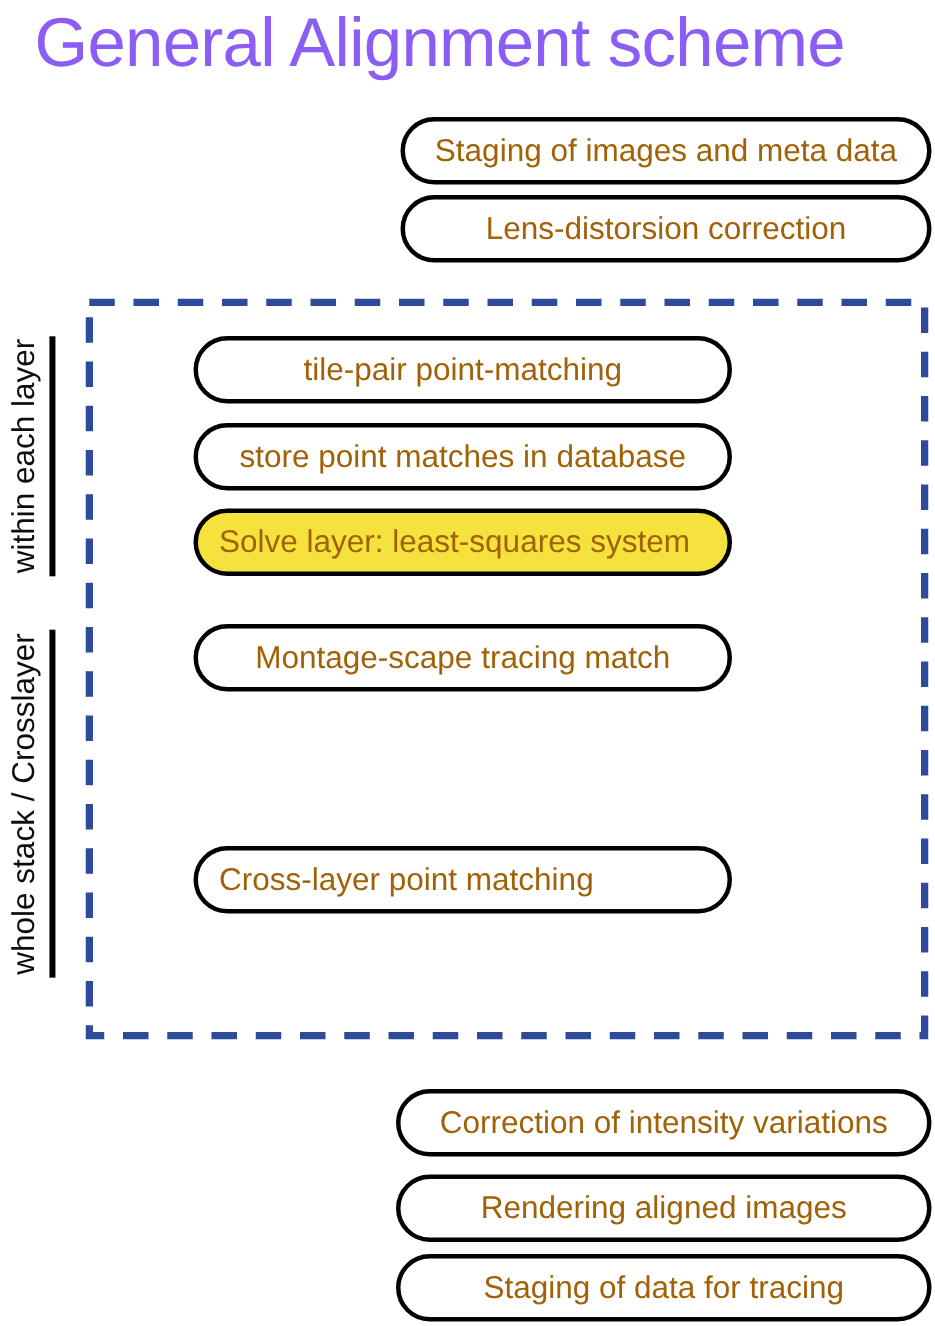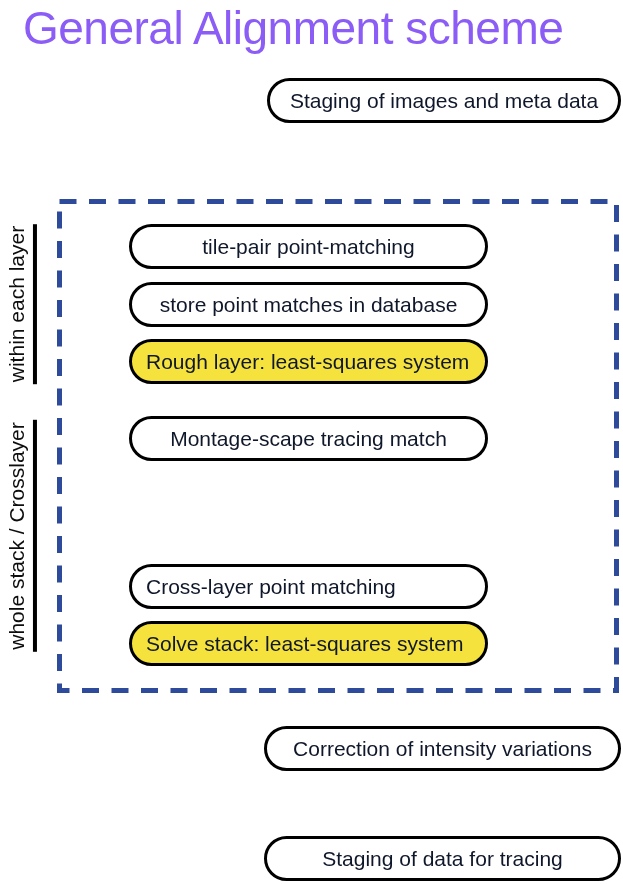--- a/index.html
+++ b/index.html
@@ -23,21 +23,21 @@
     position:absolute;
     box-sizing:border-box;
     height:45px;
     border:3.5px solid #000;
     border-radius:23px;
     background:#ffffff;
     display:flex;
     align-items:center;
     justify-content:center;
     font-size:21px;
-    color:#0f172a;
+    color:#a16207;
     padding:0 12px;
     white-space:nowrap;
   }
   .pill.left{ justify-content:flex-start; padding-left:14px; }
   .pill[data-highlight="true"]{ background:#f5e23d; }
 
   .pre1{ left:267px; top:78px;  width:354px; }
   .pre2{ left:267px; top:130px; width:354px; }
 
   .mid{ left:129px; width:359px; }
@@ -72,32 +72,33 @@
   .sl2{ left:21px; top:536px; }
 </style>
 </head>
 <body>
 
 <div id="page">
 
   <div class="page-title">General Alignment scheme</div>
 
   <div class="pill pre1" data-highlight="false">Staging of images and meta data</div>
+  <div class="pill pre2" data-highlight="false">Lens-distorsion correction</div>
 
   <svg class="dash-box" width="562" height="494" viewBox="0 0 562 494">
     <rect x="2.5" y="2.5" width="557" height="489" fill="none" stroke="#2e4b9b" stroke-width="5" stroke-dasharray="17 12.5"></rect>
   </svg>
 
   <div class="side-label sl1">within each layer</div>
   <div class="side-label sl2">whole stack / Crosslayer</div>
 
   <div class="pill mid m2" data-highlight="false">store point matches in database</div>
   <div class="pill mid m1" data-highlight="false">tile-pair point-matching</div>
-  <div class="pill mid m3 left" data-highlight="true">Rough layer: least-squares system</div>
+  <div class="pill mid m3 left" data-highlight="true">Solve layer: least-squares system</div>
 
   <div class="pill mid m4" data-highlight="false">Montage-scape tracing match</div>
   <div class="pill mid m6 left" data-highlight="false">Cross-layer  point matching</div>
-  <div class="pill mid m7 left" data-highlight="true">Solve stack: least-squares system</div>
 
   <div class="pill post p1" data-highlight="false">Correction of intensity variations</div>
+  <div class="pill post p2" data-highlight="false">Rendering aligned images</div>
   <div class="pill post p3" data-highlight="false">Staging of data for tracing</div>
 
 </div>
 
 </body></html>

